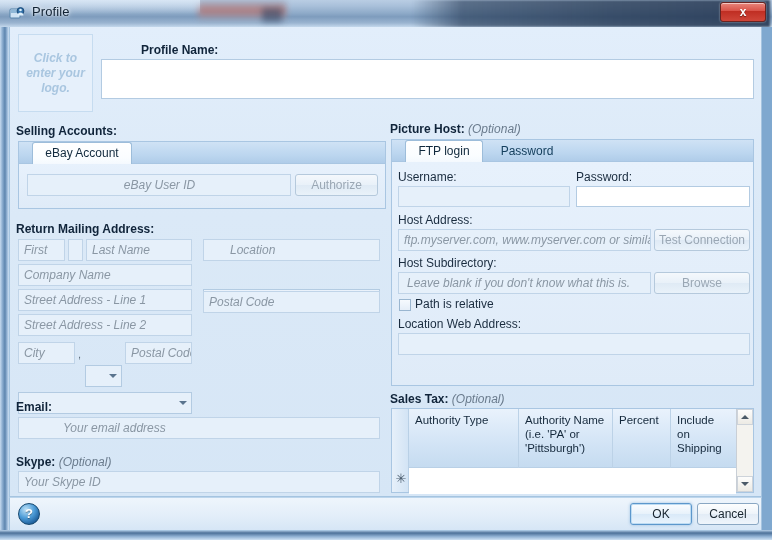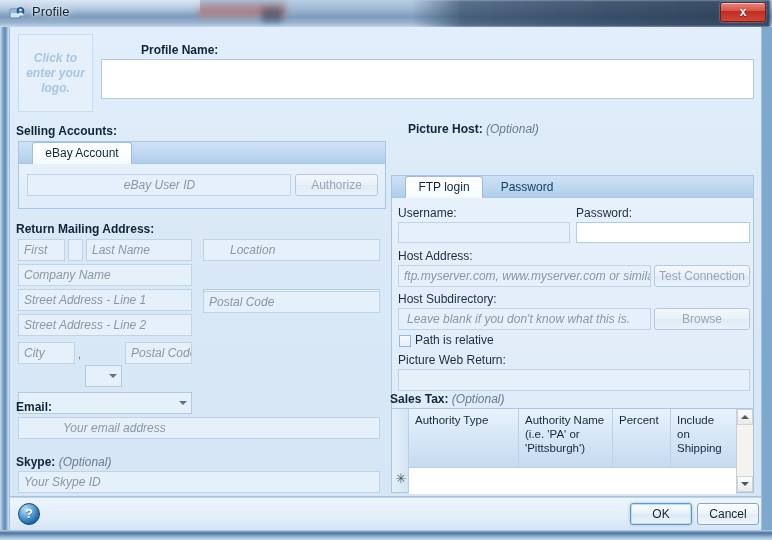--- a/index.html
+++ b/index.html
@@ -349,26 +349,26 @@
   </div>
 
   <div class="lbl" style="left:16px; top:455px;">
     <span>Skype:</span>
     <span class="opt">(Optional)</span>
   </div>
   <div class="tb dis" style="left:18px; top:471px; width:362px; height:22px;">
     <span>Your Skype ID</span>
   </div>
 
-  <div class="lbl" style="left:408px; top:122px;text-align:right;">
+  <div class="lbl" style="left:390px; top:122px;text-align:right;">
     <span>Picture Host:</span>
     <span class="opt">(Optional)</span>
   </div>
 
-  <div class="tabhost" style="left:391px; top:139px; width:363px; height:247px;margin-top:36px;">
+  <div class="tabhost" style="left:391px; top:139px; width:363px; height:247px;">
     <div class="tabstrip">
       <div class="tabstrip-bg"></div>
       <div class="tab active" style="left:14px; width:78px;">FTP login</div>
       <div class="tab" style="left:96px; width:80px; border:none; background:transparent;">Password</div>
     </div>
     <div class="tabpage">
 
       <div class="lbl-plain" style="left:6px; top:8px;">Username:</div>
       <div class="tb dis" style="left:6px; top:24px; width:172px; height:21px;"></div>
 
@@ -383,21 +383,21 @@
 
       <div class="lbl-plain" style="left:6px; top:94px;">Host Subdirectory:</div>
       <div class="tb dis" style="left:6px; top:110px; width:253px; height:22px;padding-left:8px;">
         <span>Leave blank if you don't know what this is.</span>
       </div>
       <div class="btn" style="left:262px; top:110px; width:96px; height:22px; line-height:20px;">Browse</div>
 
       <div class="chk" style="left:7px; top:137px;"></div>
       <div class="lbl-plain" style="left:23px; top:135px;">Path is relative</div>
 
-      <div class="lbl-plain" style="left:6px; top:155px;">Picture Web Return:</div>
+      <div class="lbl-plain" style="left:6px; top:155px;">Location Web Address:</div>
       <div class="tb dis" style="left:6px; top:171px; width:352px; height:22px;"></div>
     </div>
   </div>
 
   <div class="lbl" style="left:390px; top:392px;">
     <span>Sales Tax:</span>
     <span class="opt">(Optional)</span>
   </div>
 
   <div class="grid" style="left:391px; top:408px; width:363px; height:85px;">

